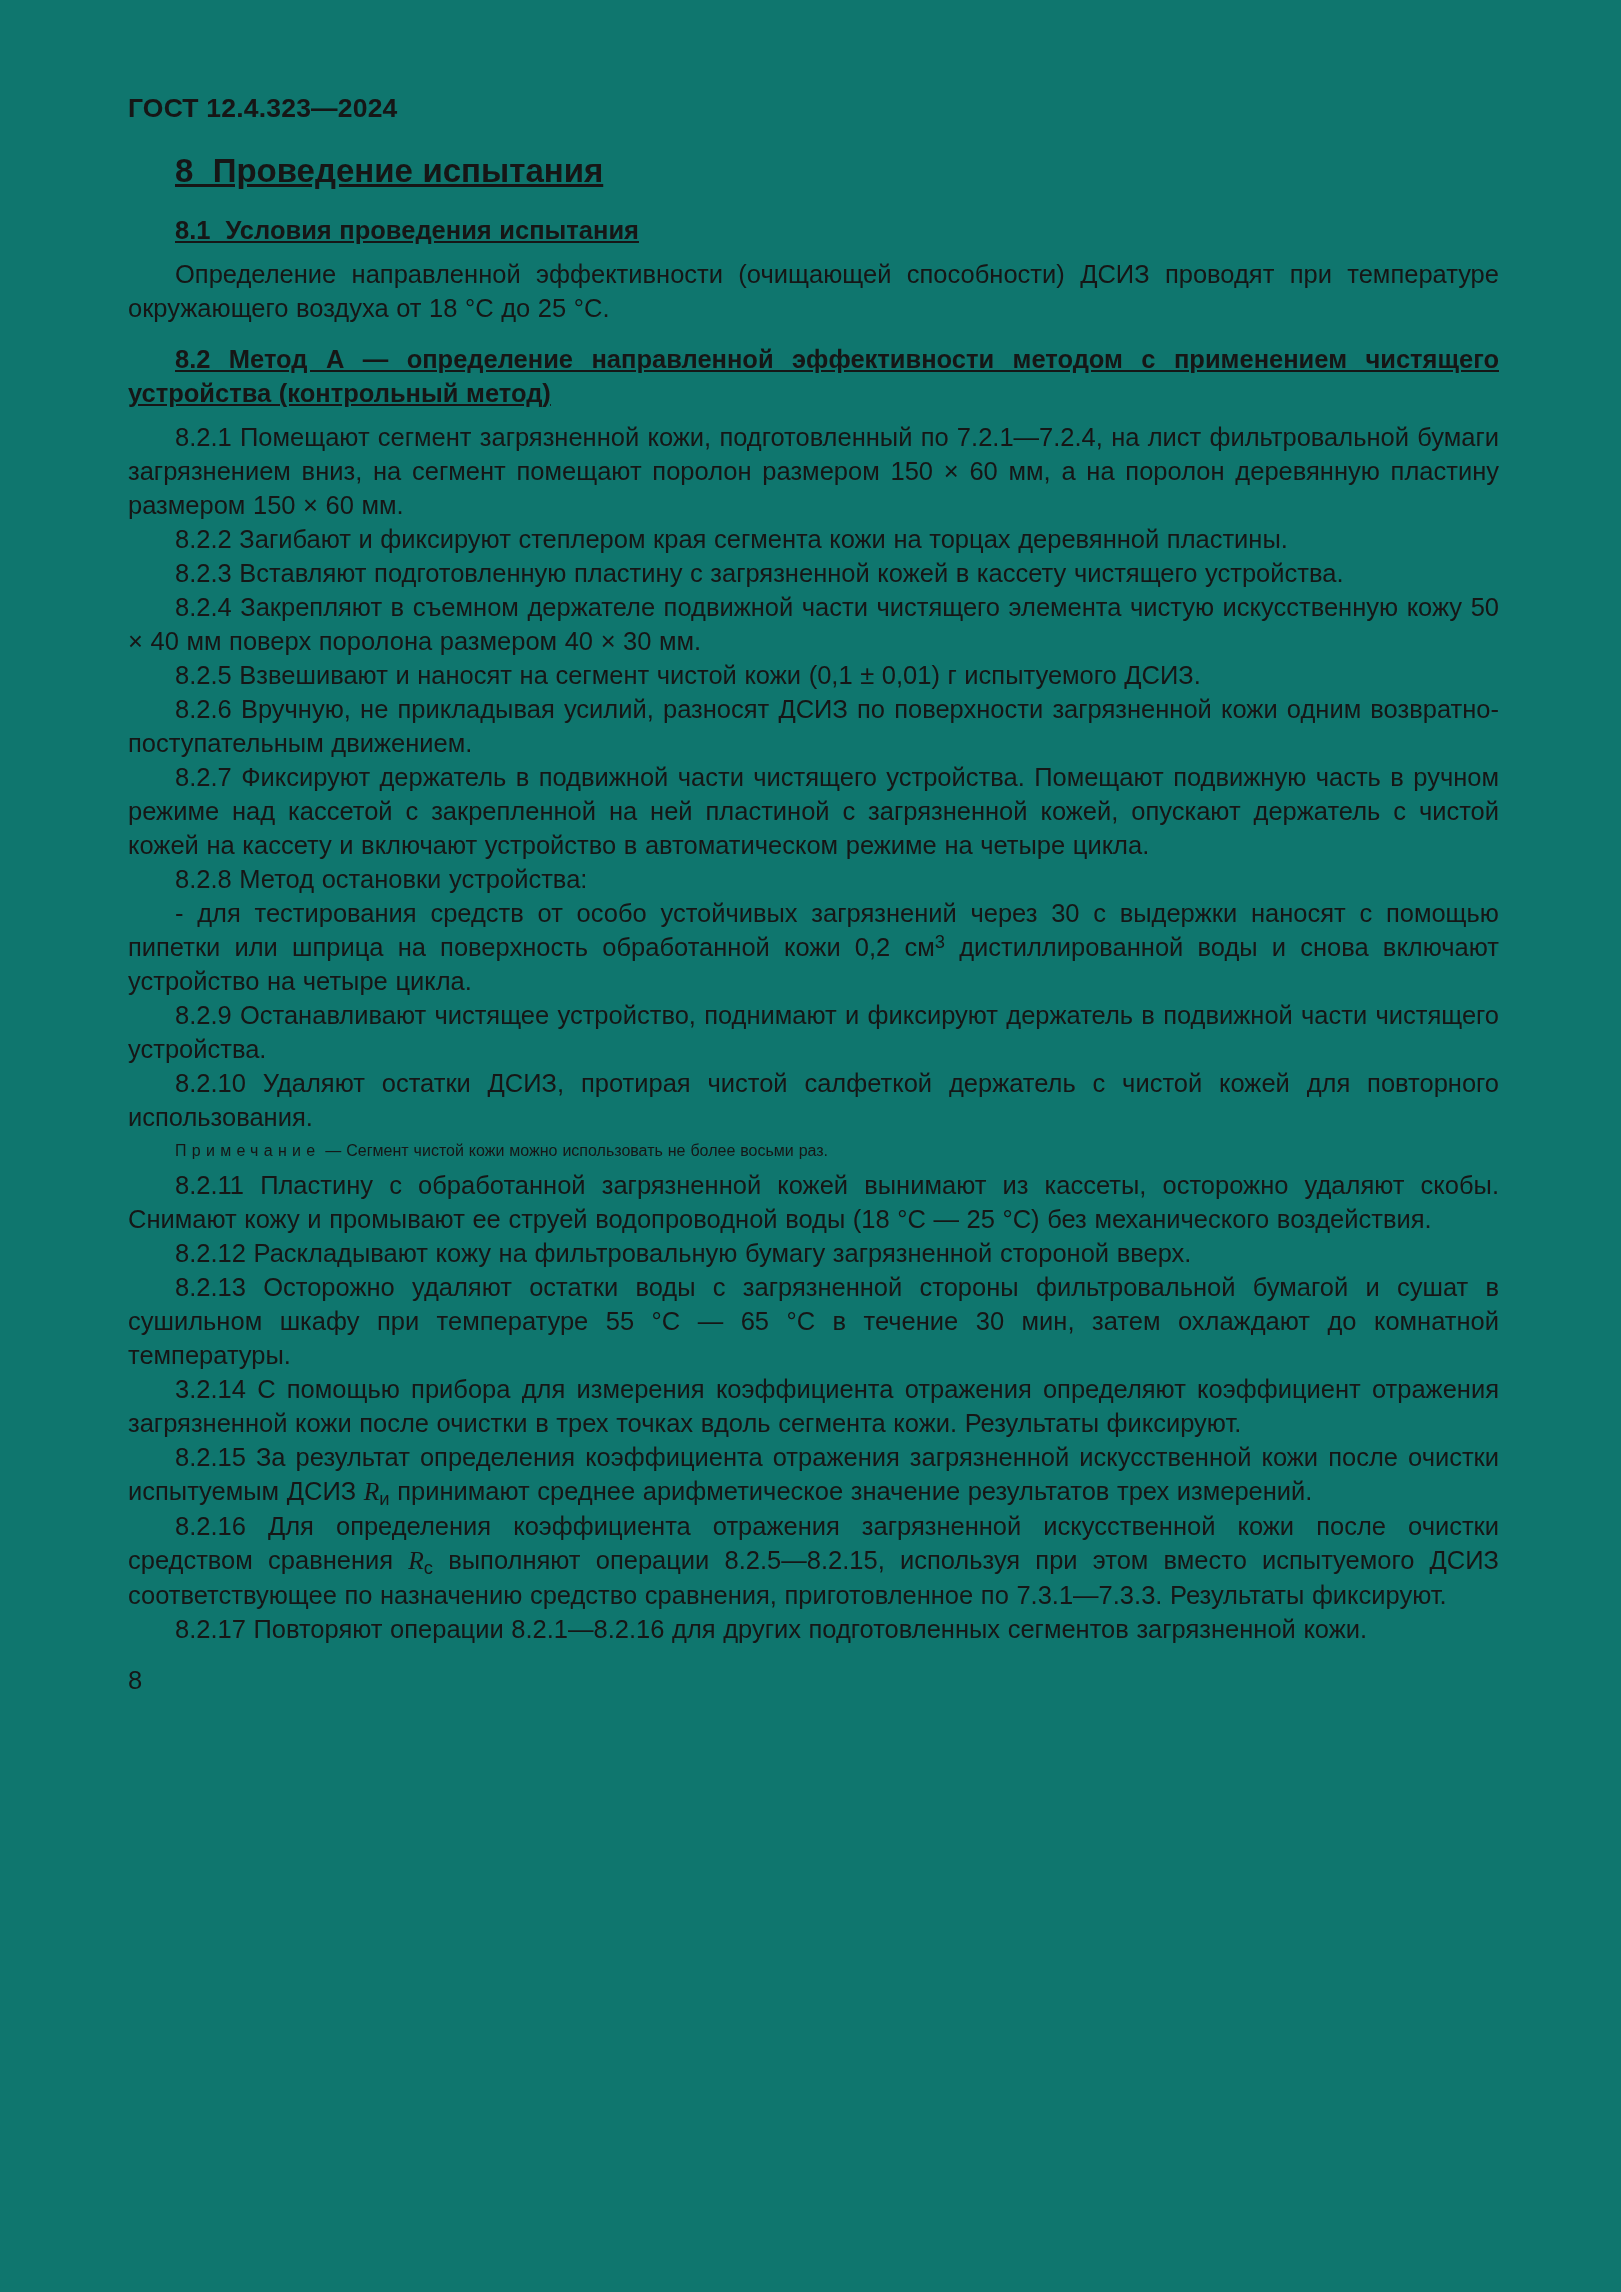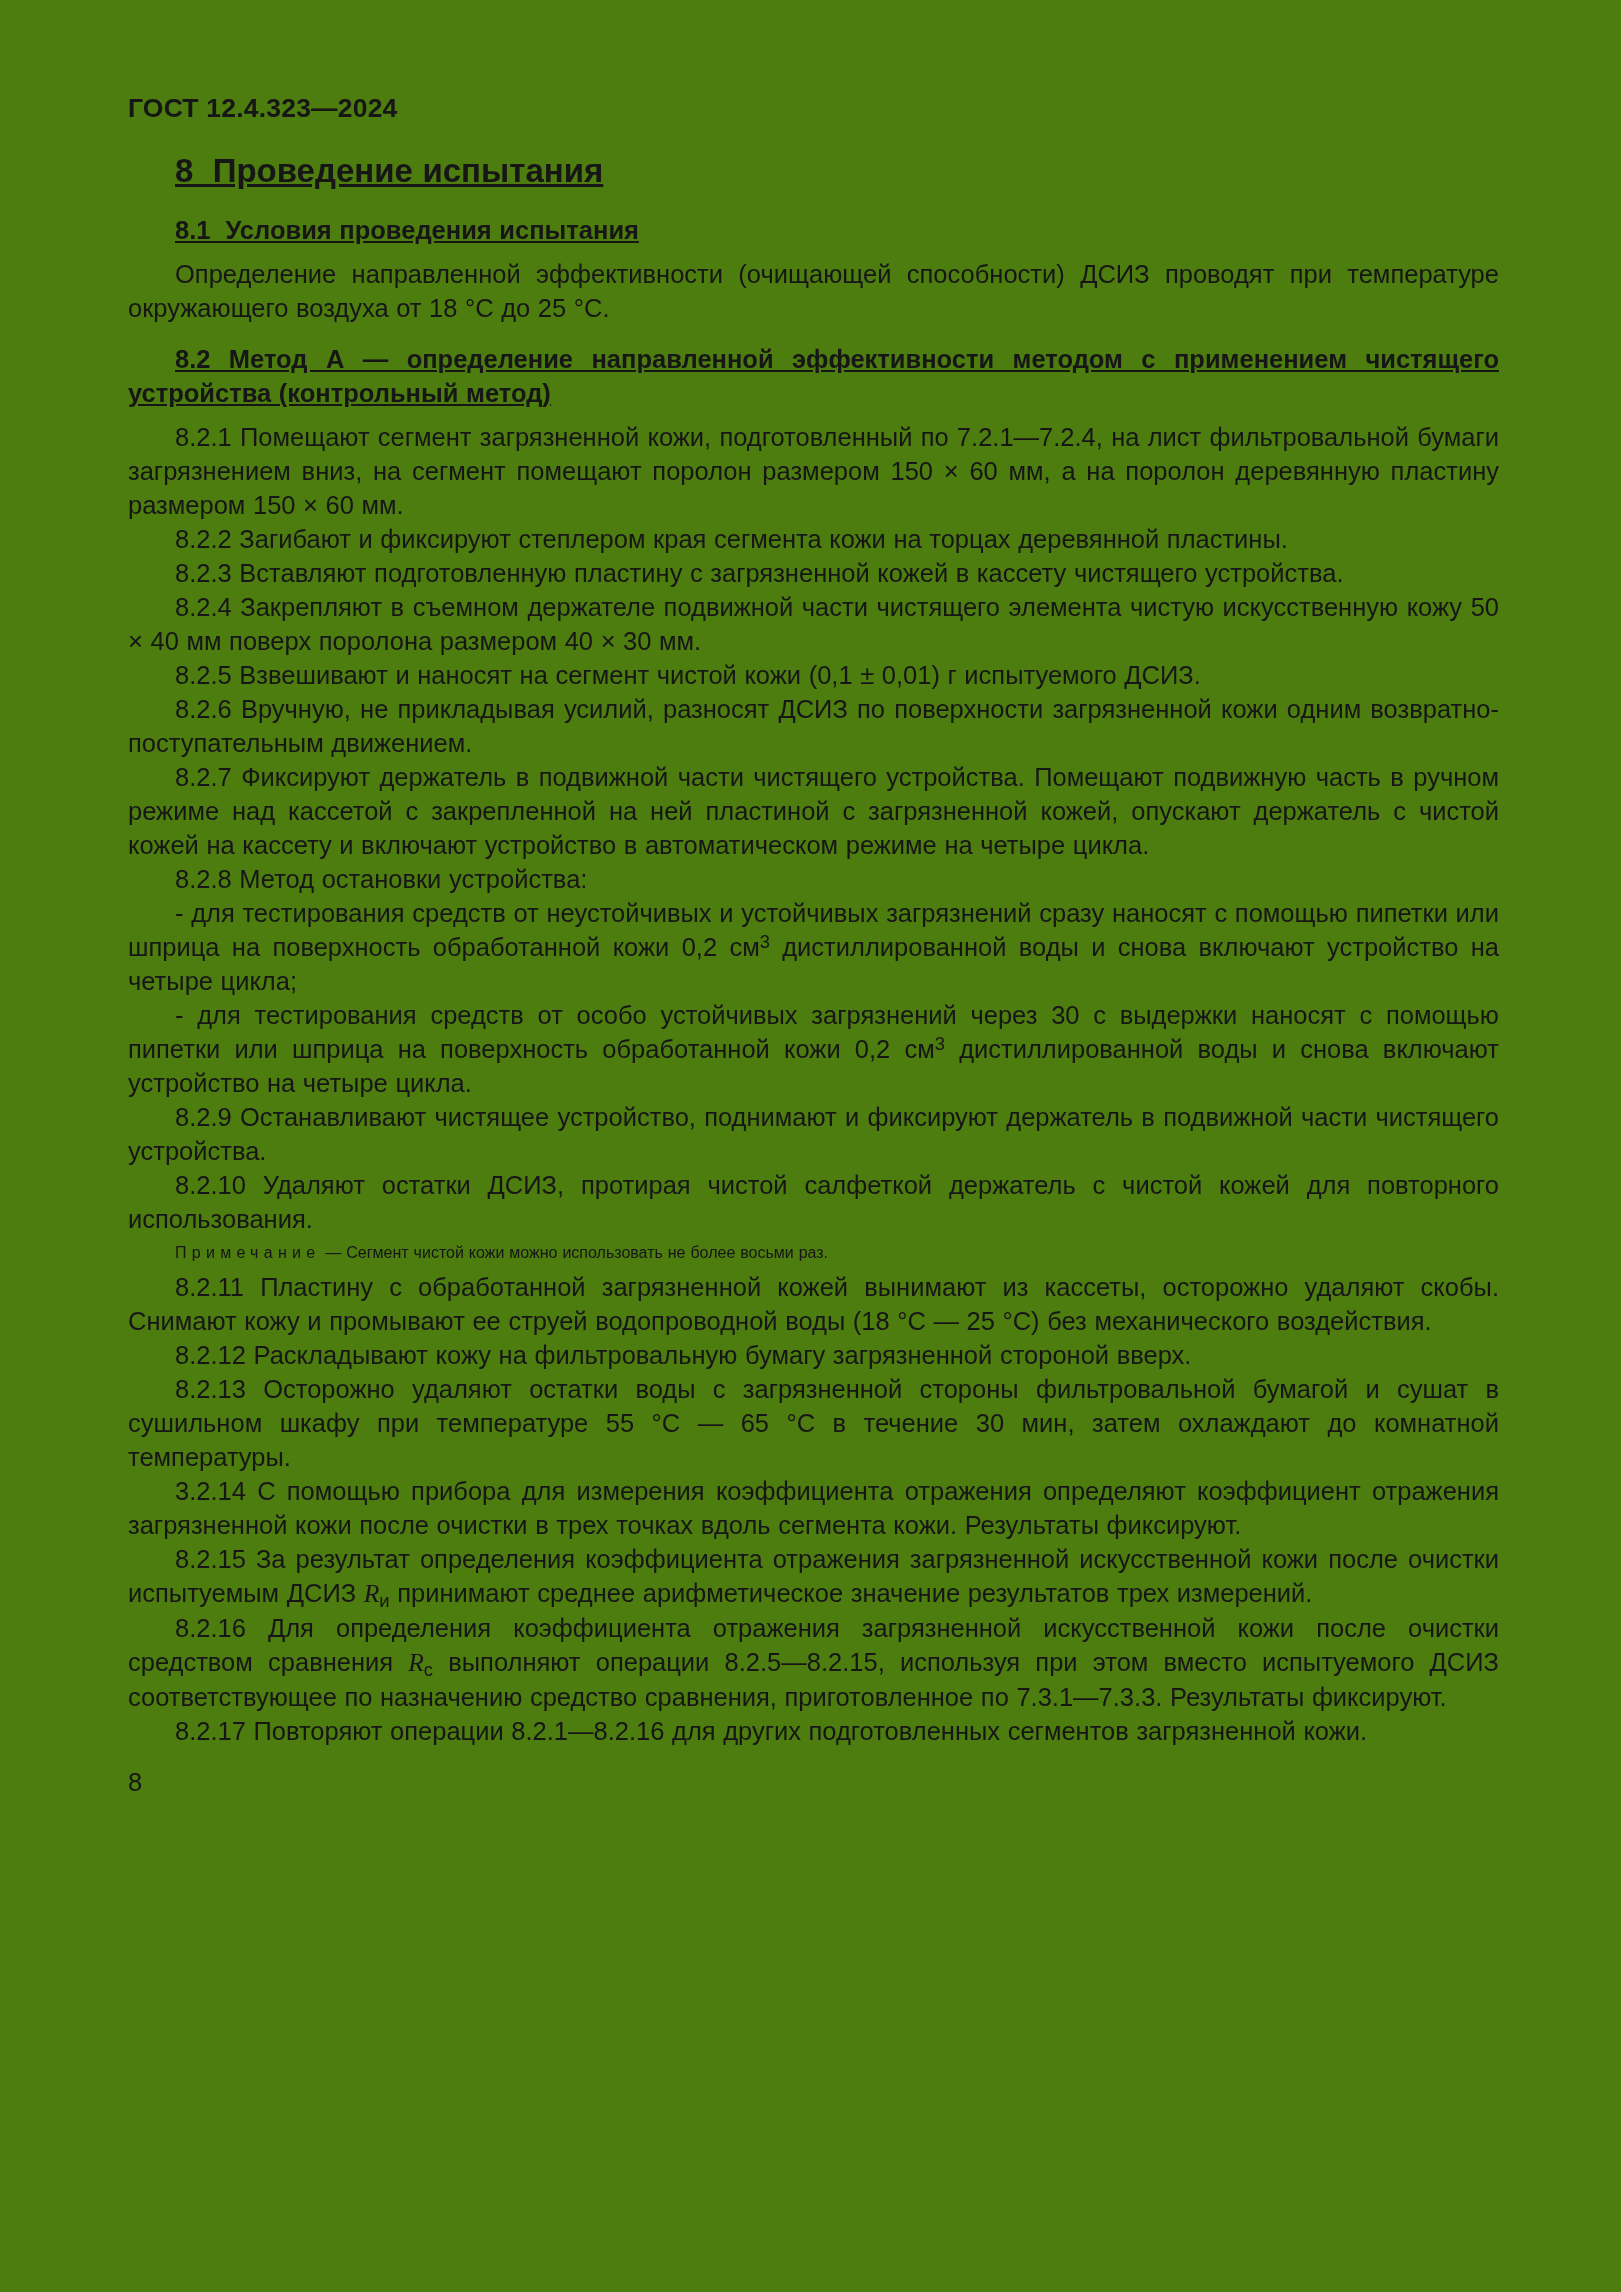--- a/index.html
+++ b/index.html
@@ -1,21 +1,21 @@
 <!DOCTYPE html>
 <html><head>
 <meta charset="utf-8">
 <style>
   * { margin: 0; padding: 0; box-sizing: border-box; }
   html, body { background: #ffffff; }
   .page {
     position: relative;
     width: 1621px;
     height: 2293px;
-    background: #4d7c0f;
+    background: #0f766e;
     color: #161616;
     font-family: "Liberation Sans", "DejaVu Sans", sans-serif;
     padding: 94px 122px 0 128px;
     overflow: hidden;
   }
   .doc-header {
     font-size: 26.5px;
     font-weight: 700;
     line-height: 29px;
     letter-spacing: 0.2px;
@@ -67,21 +67,20 @@
       <p class="body">Определение направленной эффективности (очищающей способности) ДСИЗ проводят при температуре окружающего воздуха от 18 °С до 25 °С.</p>
       <p class="h2">8.2 Метод А — определение направленной эффективности методом с применением чистящего устройства (контрольный метод)</p>
       <p class="body">8.2.1 Помещают сегмент загрязненной кожи, подготовленный по 7.2.1—7.2.4, на лист фильтровальной бумаги загрязнением вниз, на сегмент помещают поролон размером 150 × 60 мм, а на поролон деревянную пластину размером 150 × 60 мм.</p>
       <p class="body">8.2.2 Загибают и фиксируют степлером края сегмента кожи на торцах деревянной пластины.</p>
       <p class="body">8.2.3 Вставляют подготовленную пластину с загрязненной кожей в кассету чистящего устройства.</p>
       <p class="body">8.2.4 Закрепляют в съемном держателе подвижной части чистящего элемента чистую искусственную кожу 50 × 40 мм поверх поролона размером 40 × 30 мм.</p>
       <p class="body">8.2.5 Взвешивают и наносят на сегмент чистой кожи (0,1 ± 0,01) г испытуемого ДСИЗ.</p>
       <p class="body">8.2.6 Вручную, не прикладывая усилий, разносят ДСИЗ по поверхности загрязненной кожи одним возвратно-поступательным движением.</p>
       <p class="body">8.2.7 Фиксируют держатель в подвижной части чистящего устройства. Помещают подвижную часть в ручном режиме над кассетой с закрепленной на ней пластиной с загрязненной кожей, опускают держатель с чистой кожей на кассету и включают устройство в автоматическом режиме на четыре цикла.</p>
       <p class="body">8.2.8 Метод остановки устройства:</p>
-      <p class="body">- для тестирования средств от неустойчивых и устойчивых загрязнений сразу наносят с помощью пипетки или шприца на поверхность обработанной кожи 0,2 см<sup>3</sup> дистиллированной воды и снова включают устройство на четыре цикла;</p>
       <p class="body">- для тестирования средств от особо устойчивых загрязнений через 30 с выдержки наносят с помощью пипетки или шприца на поверхность обработанной кожи 0,2 см<sup>3</sup> дистиллированной воды и снова включают устройство на четыре цикла.</p>
       <p class="body">8.2.9 Останавливают чистящее устройство, поднимают и фиксируют держатель в подвижной части чистящего устройства.</p>
       <p class="body">8.2.10 Удаляют остатки ДСИЗ, протирая чистой салфеткой держатель с чистой кожей для повторного использования.</p>
       <p class="note"><span class="spaced">Примечание</span> — Сегмент чистой кожи можно использовать не более восьми раз.</p>
       <p class="body">8.2.11 Пластину с обработанной загрязненной кожей вынимают из кассеты, осторожно удаляют скобы. Снимают кожу и промывают ее струей водопроводной воды (18 °С — 25 °С) без механического воздействия.</p>
       <p class="body">8.2.12 Раскладывают кожу на фильтровальную бумагу загрязненной стороной вверх.</p>
       <p class="body">8.2.13 Осторожно удаляют остатки воды с загрязненной стороны фильтровальной бумагой и сушат в сушильном шкафу при температуре 55 °С — 65 °С в течение 30 мин, затем охлаждают до комнатной температуры.</p>
       <p class="body">3.2.14 С помощью прибора для измерения коэффициента отражения определяют коэффициент отражения загрязненной кожи после очистки в трех точках вдоль сегмента кожи. Результаты фиксируют.</p>
       <p class="body">8.2.15 За результат определения коэффициента отражения загрязненной искусственной кожи после очистки испытуемым ДСИЗ <i class="var">R</i><sub>и</sub> принимают среднее арифметическое значение результатов трех измерений.</p>
       <p class="body">8.2.16 Для определения коэффициента отражения загрязненной искусственной кожи после очистки средством сравнения <i class="var">R</i><sub>с</sub> выполняют операции 8.2.5—8.2.15, используя при этом вместо испытуемого ДСИЗ соответствующее по назначению средство сравнения, приготовленное по 7.3.1—7.3.3. Результаты фиксируют.</p>

